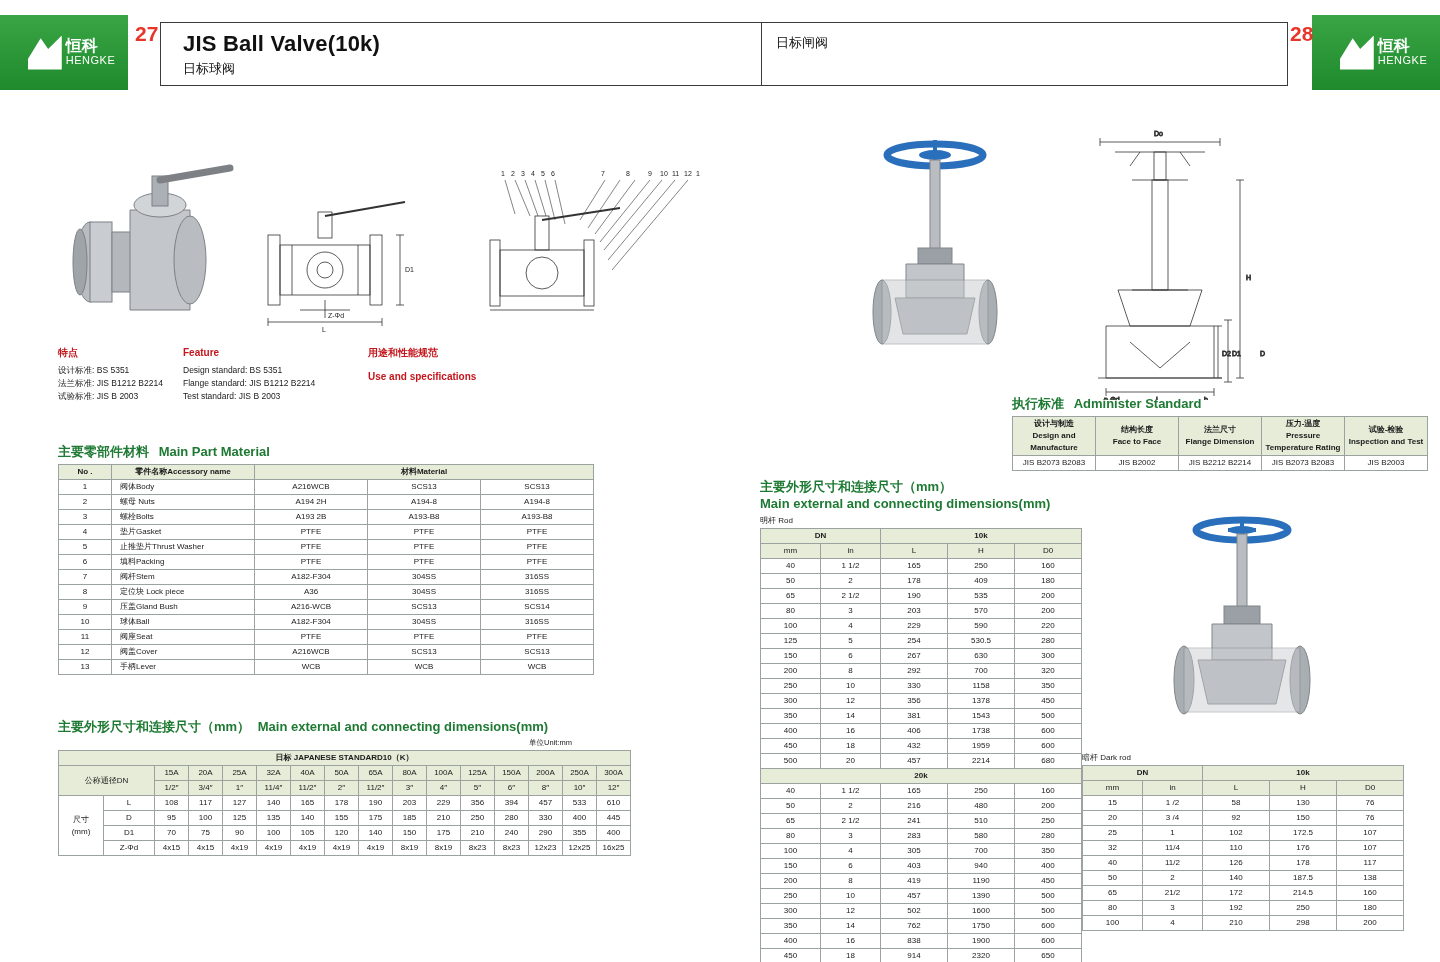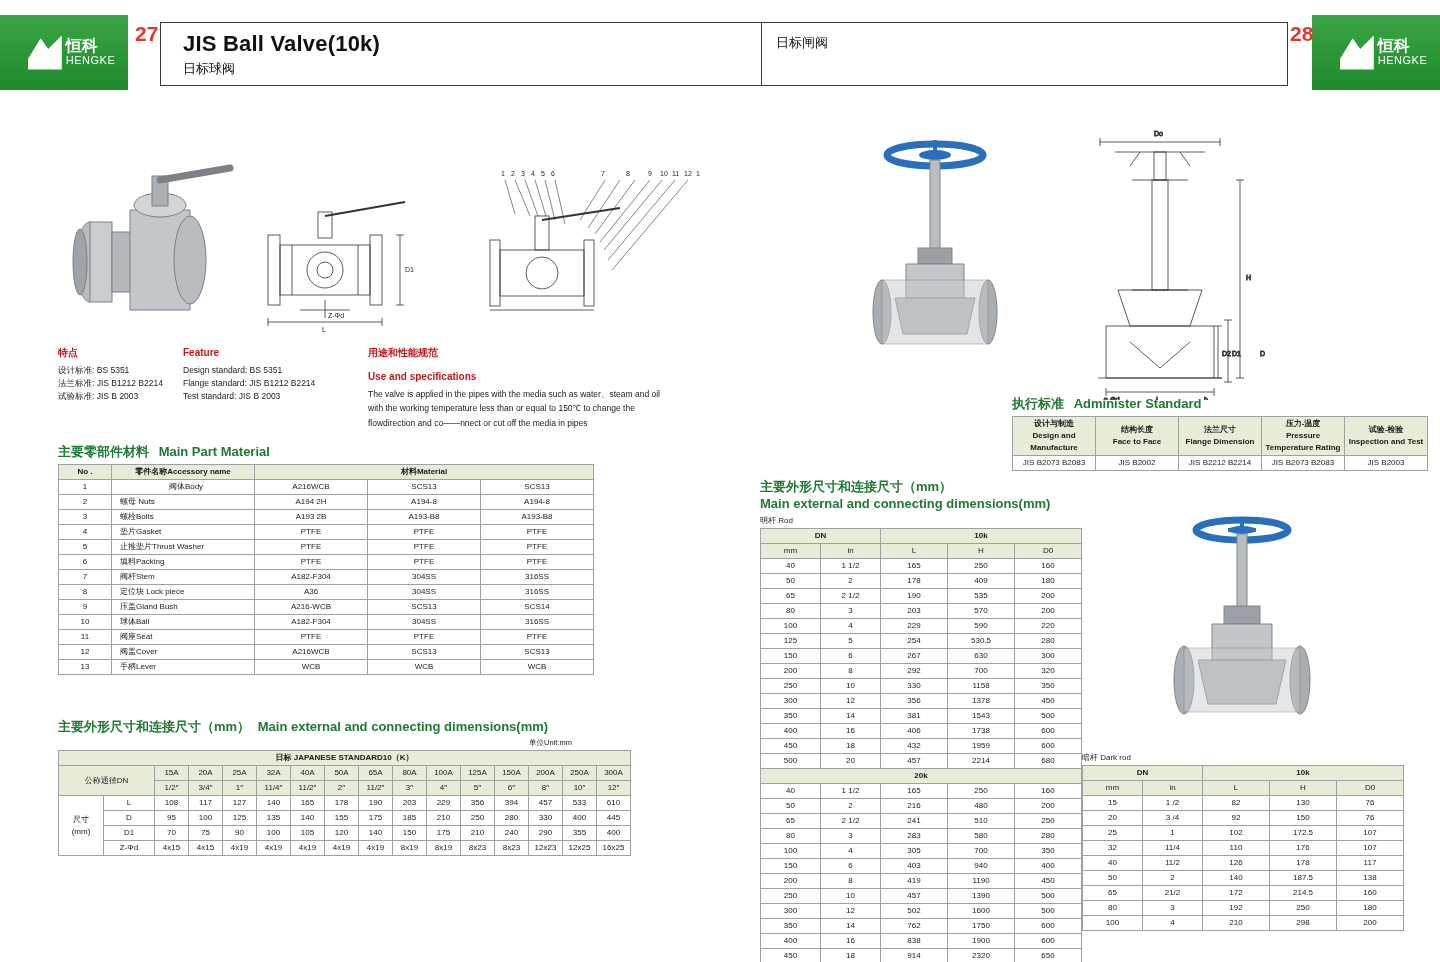--- a/index.html
+++ b/index.html
@@ -176,39 +176,38 @@
     </div>
     <div class="col-b">
       <h4 class="red">Feature</h4>
       <div>Design standard: BS 5351</div>
       <div>Flange standard: JIS B1212 B2214</div>
       <div>Test standard: JIS B 2003</div>
     </div>
     <div class="col-c">
       <h4 class="red">用途和性能规范</h4>
       <h4 class="red" style="margin-top:8px">Use and specifications</h4>
-      <div style="line-height:1.7">The valve is applied in the pipes with the media such as water、steam and oil with the working temperature less than or equal to 150℃ to change the flowdirection and co——nnect or cut off the media in pipes</div>
     </div>
   </div>
 
   <div class="mpm">
     <div class="sec-h" style="margin-bottom:3px">
       <span class="cn">主要零部件材料</span>
       <span class="en" style="margin-left:6px">Main Part Material</span>
     </div>
     <table class="tbl" id="mpm-table">
         <tbody>
           <tr class="hdrow">
             <td style="width:48px">No .</td>
             <td style="width:138px">零件名称Accessory name</td>
             <td colspan="3">材料Material</td>
           </tr>
           <tr>
             <td>1</td>
-            <td style="text-align:center;padding-left:8px">阀体Body</td>
+            <td style="text-align:left;padding-left:8px">阀体Body</td>
             <td style="width:108px">A216WCB</td>
             <td style="width:108px">SCS13</td>
             <td style="width:108px">SCS13</td>
           </tr>
           <tr>
             <td>2</td>
             <td style="text-align:left;padding-left:8px">螺母 Nuts</td>
             <td style="width:108px">A194 2H</td>
             <td style="width:108px">A194-8</td>
             <td style="width:108px">A194-8</td>
@@ -734,21 +733,21 @@
           <tr class="hdrow2">
             <td style="width:55px">mm</td>
             <td style="width:55px">in</td>
             <td style="width:62px">L</td>
             <td style="width:62px">H</td>
             <td style="width:62px">D0</td>
           </tr>
           <tr>
             <td>15</td>
             <td>1 /2</td>
-            <td>82</td>
+            <td>58</td>
             <td>130</td>
             <td>76</td>
           </tr>
           <tr>
             <td>20</td>
             <td>3 /4</td>
             <td>92</td>
             <td>150</td>
             <td>76</td>
           </tr>

